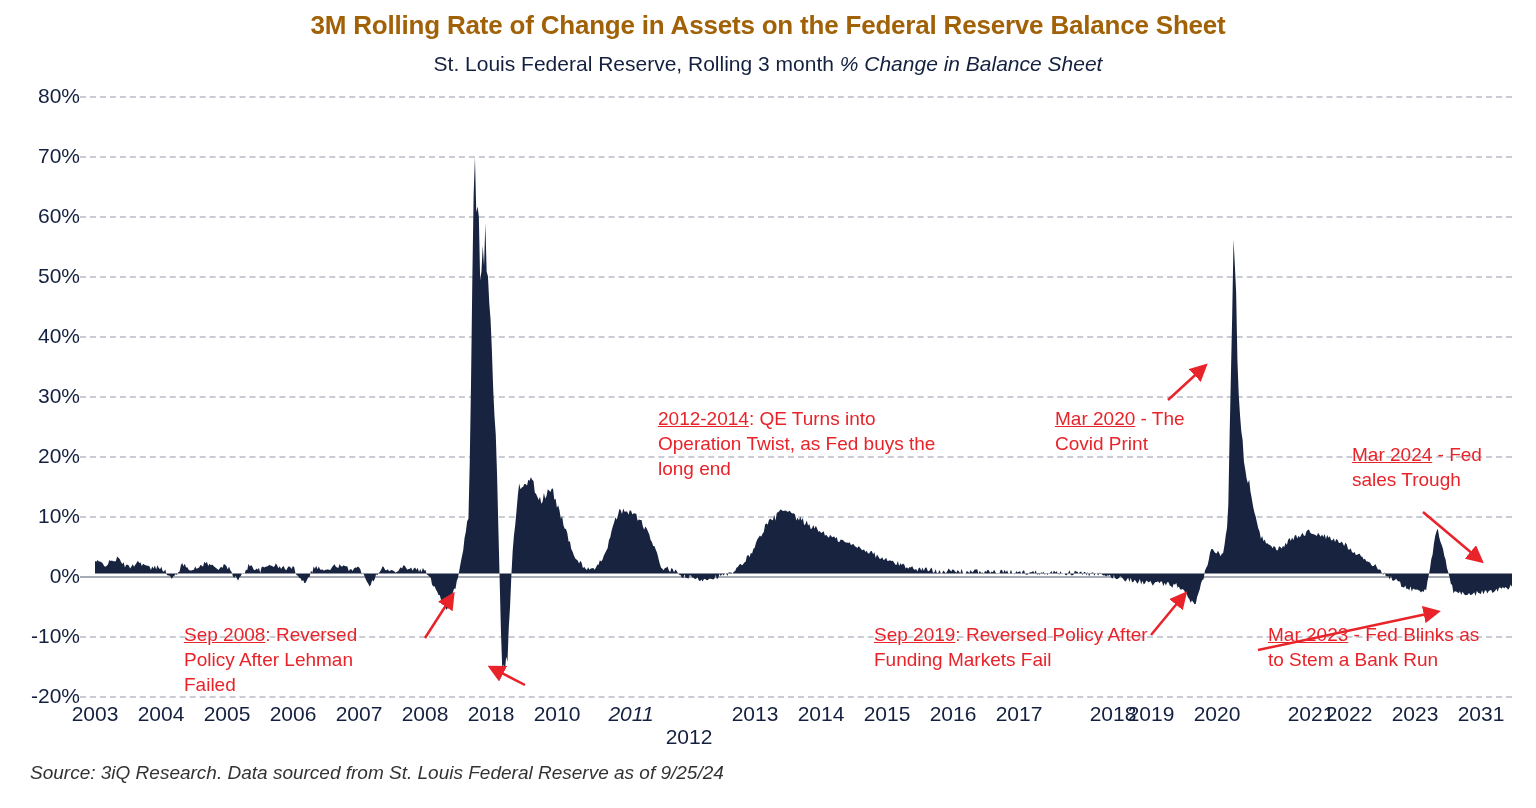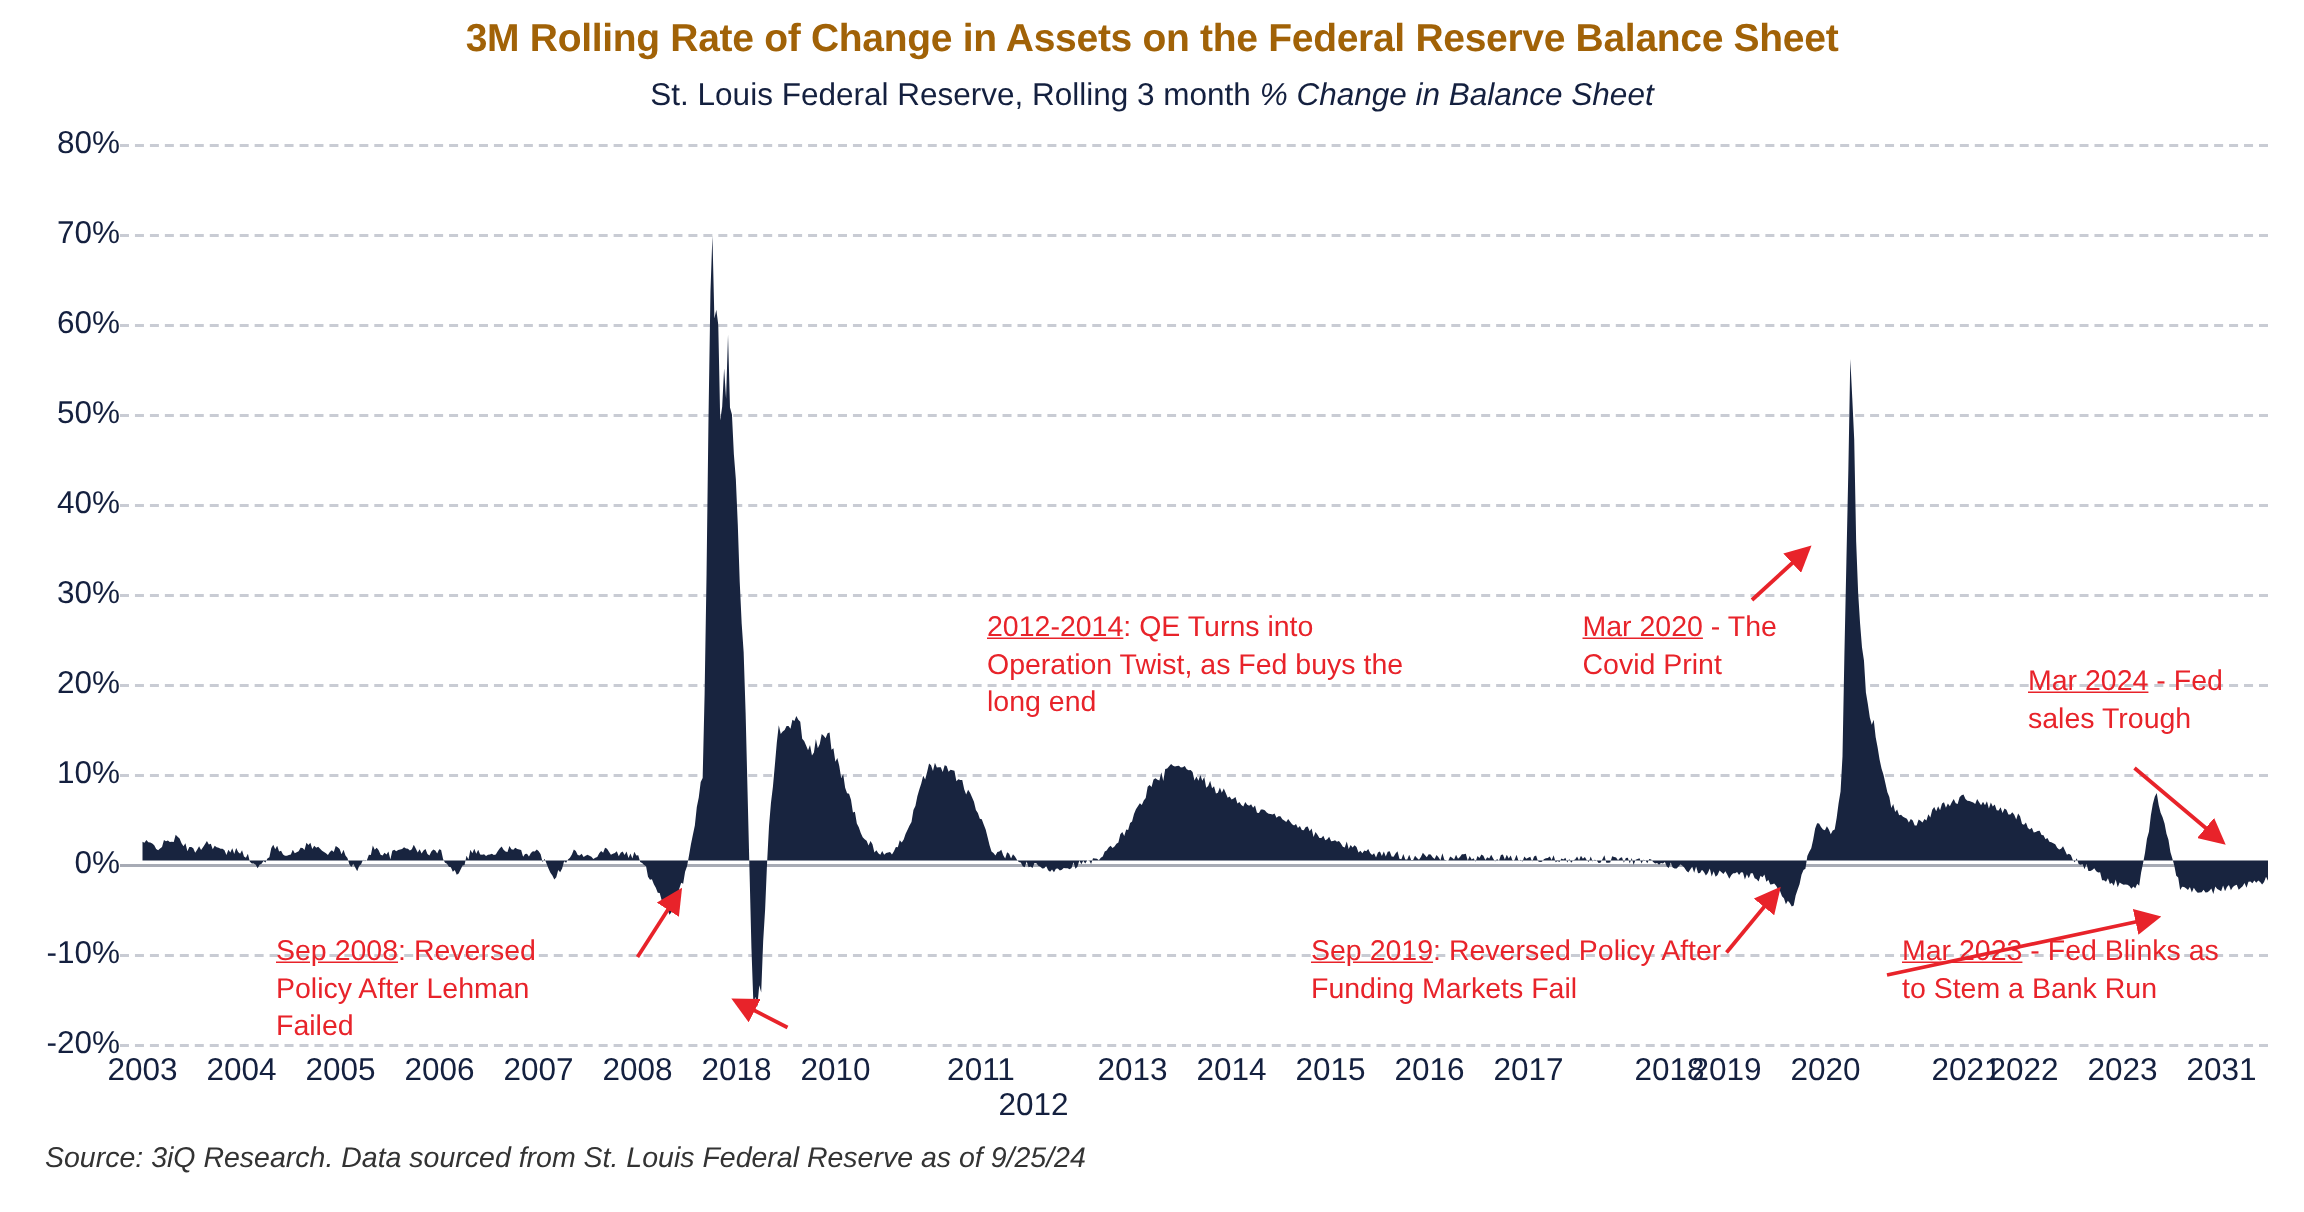--- a/index.html
+++ b/index.html
@@ -157,21 +157,21 @@
 
   <div>
     <div class="xtick" style="left:95px;">2003</div>
     <div class="xtick" style="left:161px;">2004</div>
     <div class="xtick" style="left:227px;">2005</div>
     <div class="xtick" style="left:293px;">2006</div>
     <div class="xtick" style="left:359px;">2007</div>
     <div class="xtick" style="left:425px;">2008</div>
     <div class="xtick" style="left:491px;">2018</div>
     <div class="xtick" style="left:557px;">2010</div>
-    <div class="xtick" style="left:654px;">2011</div>
+    <div class="xtick" style="left:631px;font-style:italic;">2011</div>
     <div class="xtick" style="left:689px;margin-top:23px;">2012</div>
     <div class="xtick" style="left:755px;">2013</div>
     <div class="xtick" style="left:821px;">2014</div>
     <div class="xtick" style="left:887px;">2015</div>
     <div class="xtick" style="left:953px;">2016</div>
     <div class="xtick" style="left:1019px;">2017</div>
     <div class="xtick" style="left:1113px;">2018</div>
     <div class="xtick" style="left:1151px;">2019</div>
     <div class="xtick" style="left:1217px;">2020</div>
     <div class="xtick" style="left:1311px;">2021</div>

